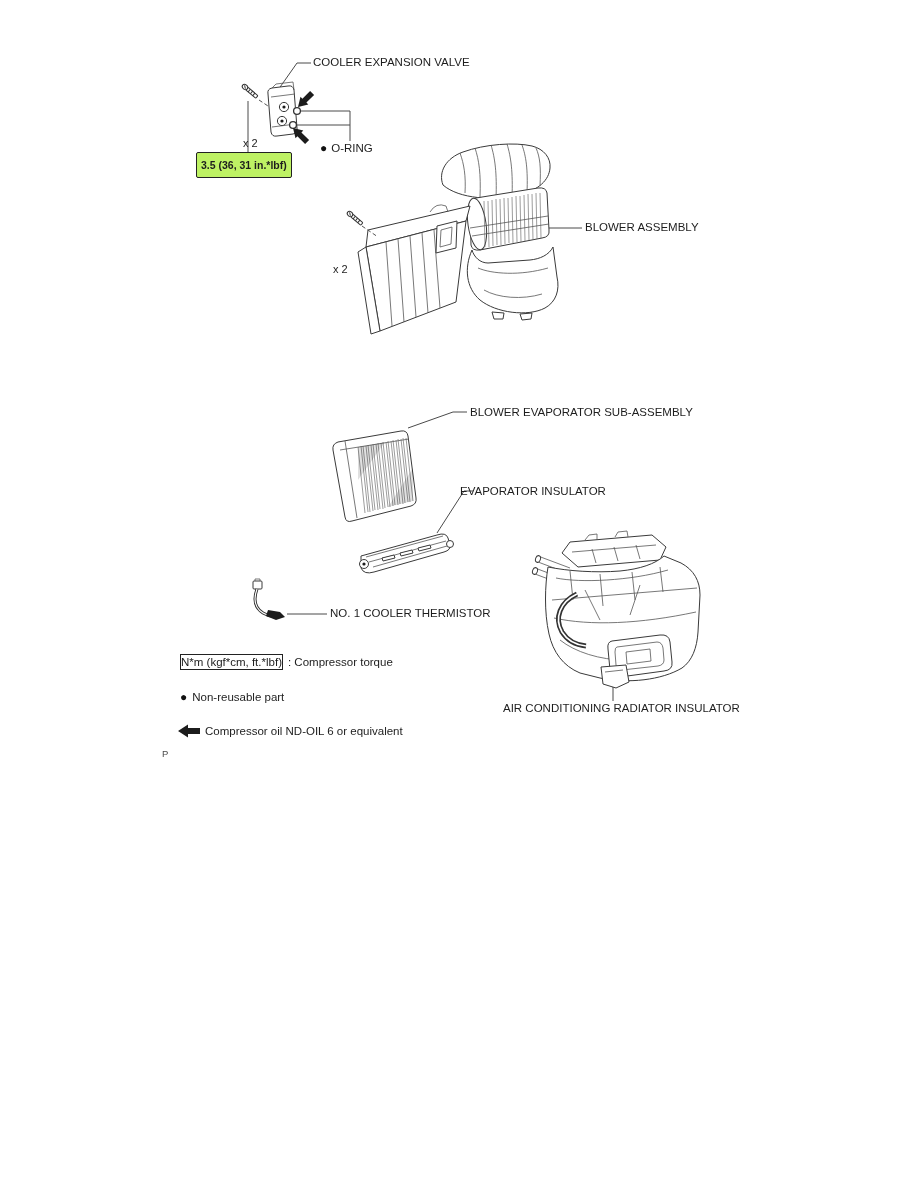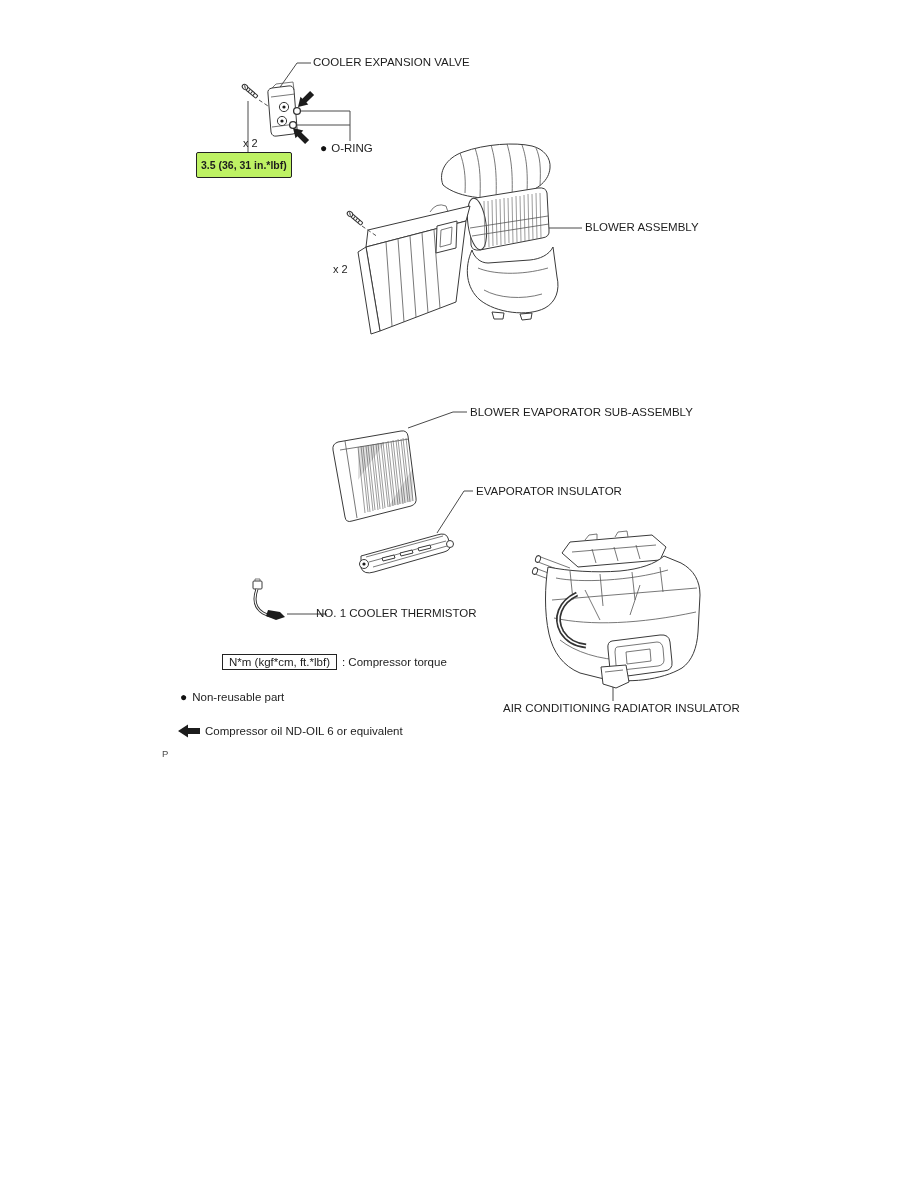--- a/index.html
+++ b/index.html
@@ -7,21 +7,21 @@
         font-family:"Liberation Sans",sans-serif;overflow:hidden;}
   .art{position:absolute;left:0;top:0;}
   .lbl{position:absolute;font-size:11.5px;color:#1d1d1d;white-space:nowrap;line-height:13px;}
   .qty{position:absolute;font-size:11px;color:#1d1d1d;white-space:nowrap;line-height:12px;margin-top:36px;}
   .row{position:absolute;display:flex;align-items:center;white-space:nowrap;color:#1d1d1d;}
   .oring-row{gap:4px;font-size:11.5px;}
   .legend-row{gap:5px;font-size:11.5px;}
   .dot{font-size:12px;line-height:10px;color:#111;}
   .torque-box{position:absolute;border:1.7px solid #222;border-radius:2px;background:#bef264;
               padding:6px 4px;font-size:10.5px;font-weight:700;color:#1d1d1d;white-space:nowrap;}
-  .legend-box{border:1.5px solid #222;padding:1px 6px;display:inline-block;background:#fff;margin-left:42px;}
+  .legend-box{border:1.5px solid #222;padding:1px 0;display:inline-block;background:#fff;}
   .page-mark{position:absolute;font-size:9.5px;color:#4a4a4a;line-height:10px;}
   svg .ln{stroke:#4a4a4a;stroke-width:1;fill:none;}
   svg .dash{stroke:#555;stroke-width:1;fill:none;stroke-dasharray:4 2.5;}
   svg .part{stroke:#3a3a3a;stroke-width:1;fill:#ffffff;}
   svg .det{stroke:#555;stroke-width:0.8;fill:none;}
   svg .fin{stroke:#666;stroke-width:0.65;fill:none;}
   svg .dark{fill:#1c1c1c;stroke:none;}
 </style>
 </head>
 <body>
@@ -154,23 +154,23 @@
 
   <div class="row oring-row" style="left:320px;top:142px">
     <span class="dot">●</span>
     <span>O-RING</span>
   </div>
 
   <div class="lbl" style="left:585px;top:221px">BLOWER ASSEMBLY</div>
 
   <div class="lbl" style="left:470px;top:406px">BLOWER EVAPORATOR SUB-ASSEMBLY</div>
 
-  <div class="lbl" style="left:476px;top:485px">EVAPORATOR INSULATOR</div>
+  <div class="lbl" style="left:460px;top:485px">EVAPORATOR INSULATOR</div>
 
-  <div class="lbl" style="left:316px;top:607px">NO. 1 COOLER THERMISTOR</div>
+  <div class="lbl" style="left:330px;top:607px">NO. 1 COOLER THERMISTOR</div>
 
   <div class="lbl" style="left:503px;top:702px">AIR CONDITIONING RADIATOR INSULATOR</div>
 
   <div class="qty" style="left:243px;top:101px">x 2</div>
   <div class="qty" style="left:333px;top:227px">x 2</div>
 
   <div class="torque-box" style="left:196px;top:152px">3.5 (36, 31 in.*lbf)</div>
 
   <div class="row legend-row" style="left:180px;top:654px">
     <span class="legend-box">N*m (kgf*cm, ft.*lbf)</span>

